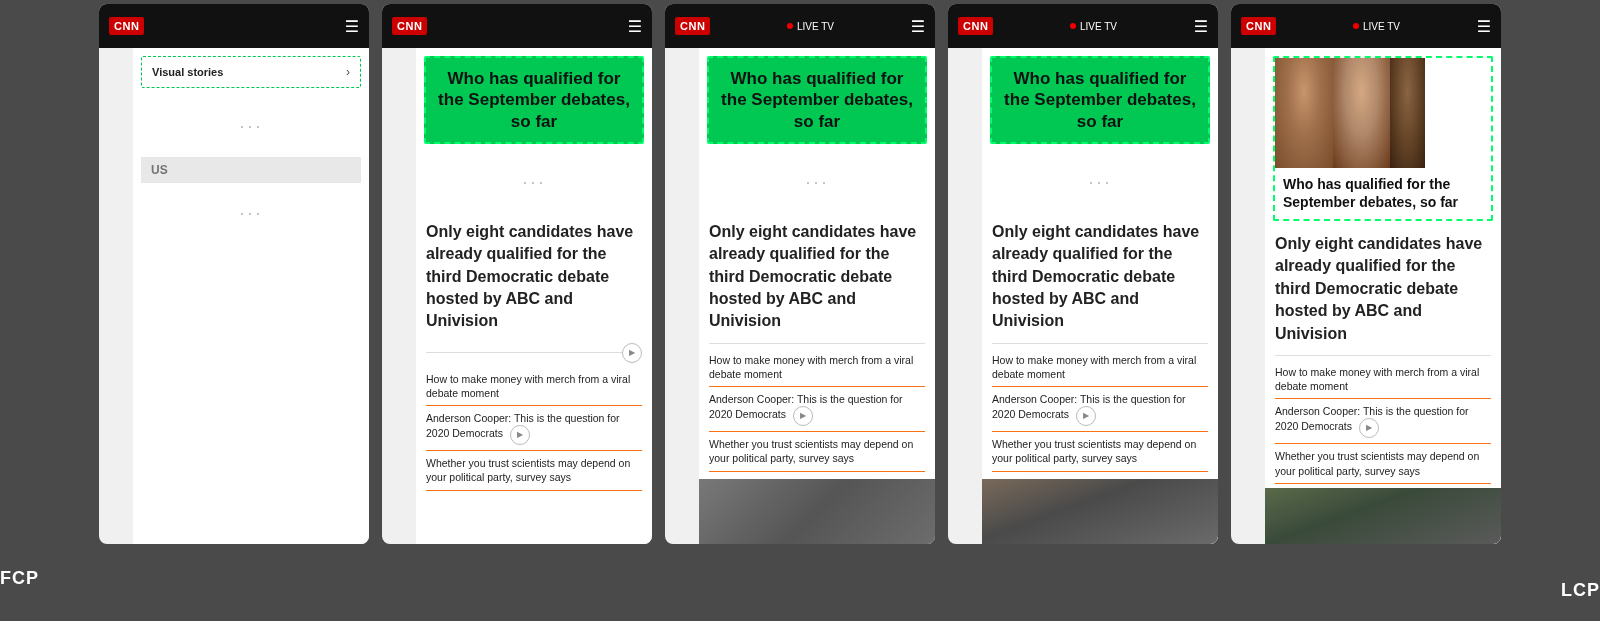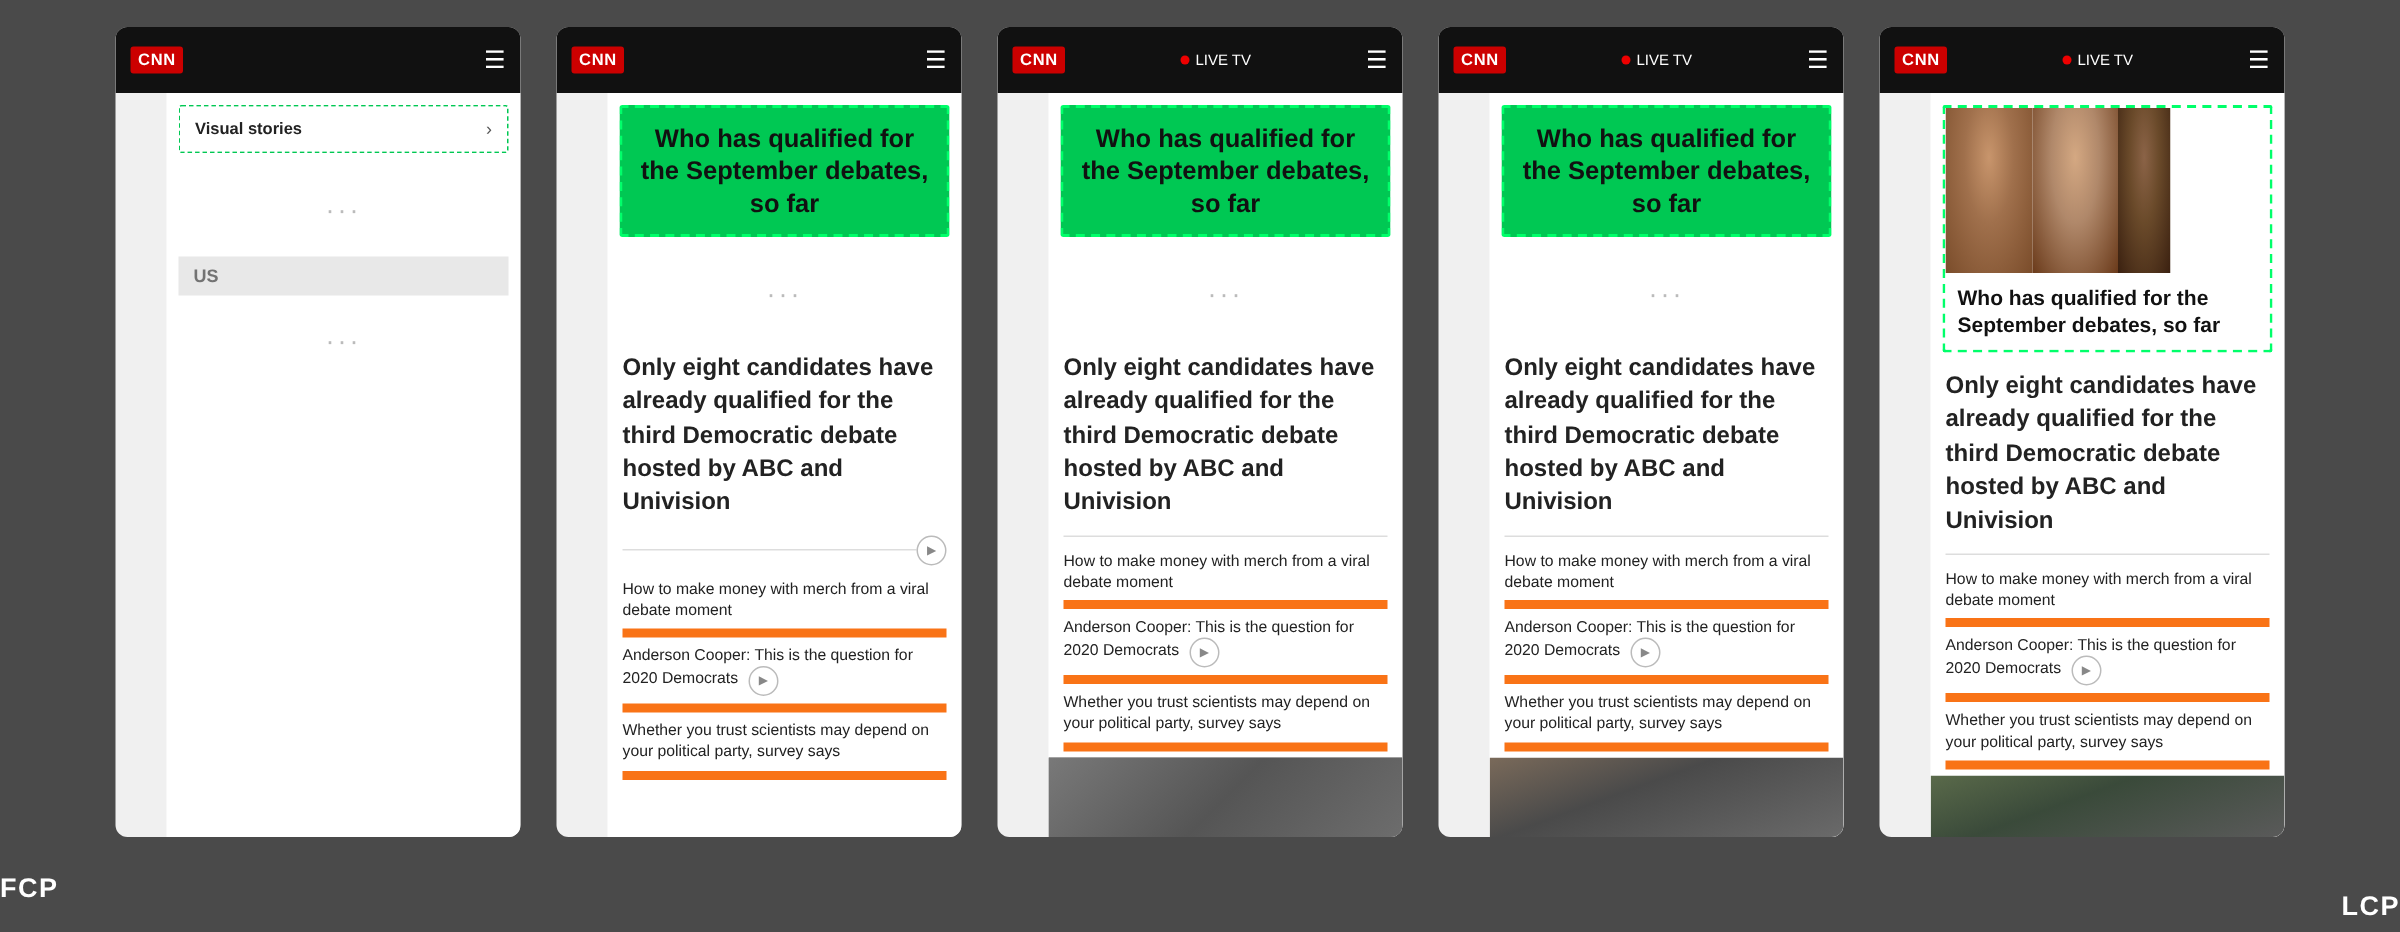--- a/index.html
+++ b/index.html
@@ -12,22 +12,22 @@
       flex-direction: column;
       align-items: center;
       justify-content: flex-start;
       overflow: hidden;
     }
     .main-container {
       display: flex;
       flex-direction: row;
       align-items: flex-start;
       justify-content: center;
-      gap: 24px;
-      padding: 18px 20px 0 20px;
+      gap: 13px;
+      padding: 4px 20px 0 20px;
       width: 100%;
     }
     .phone-frame {
       background: #f0f0f0;
       border-radius: 8px;
       overflow: hidden;
       width: 270px;
       height: 540px;
       flex-shrink: 0;
       display: flex;
@@ -143,21 +143,21 @@
     .divider {
       height: 1px;
       background: #ddd;
       margin: 4px 0;
     }
     .article-item {
       padding: 5px 0;
       font-size: 10.5px;
       color: #222;
       line-height: 1.35;
-      border-bottom: 6px solid #f97316;
+      border-bottom: 1px solid #f97316;
     }
     .play-btn-row {
       display: flex;
       align-items: center;
       justify-content: space-between;
       padding: 4px 0;
     }
     .play-circle {
       width: 20px;
       height: 20px;

